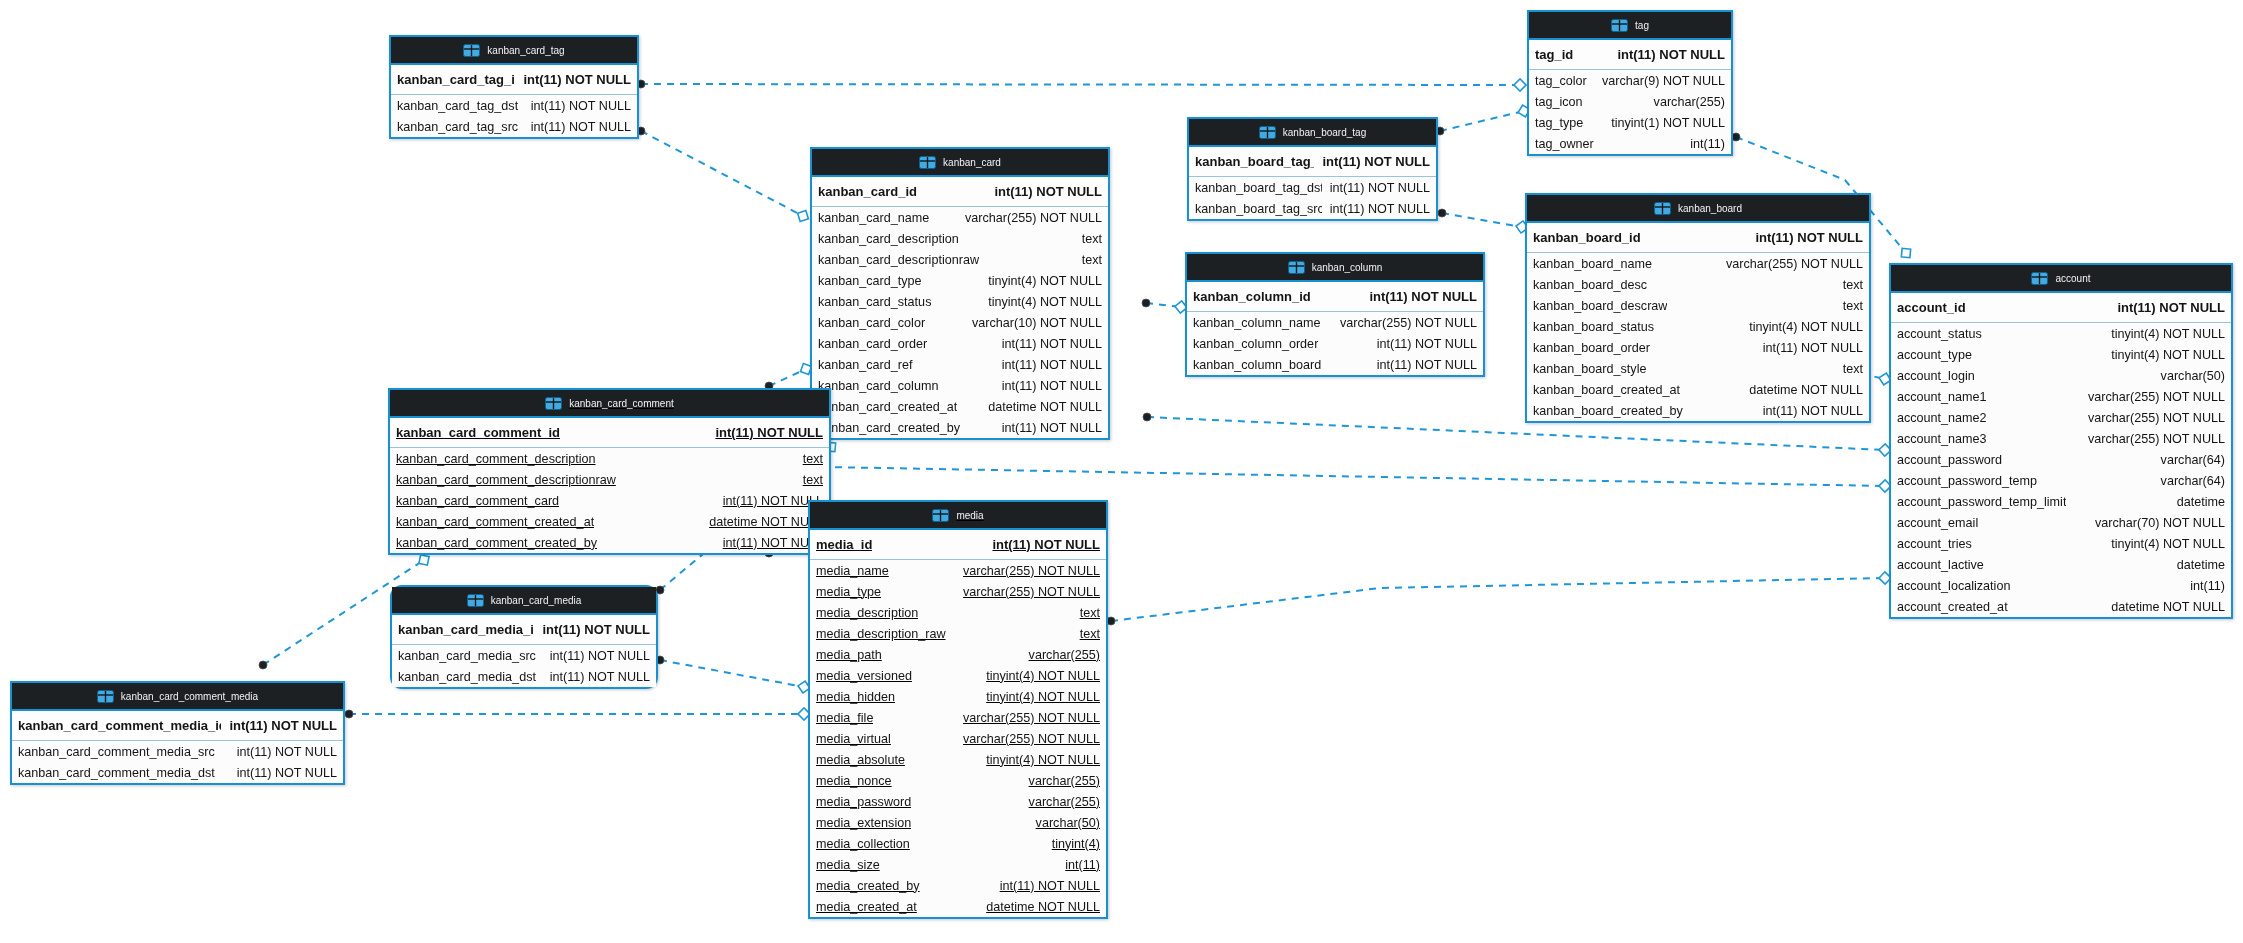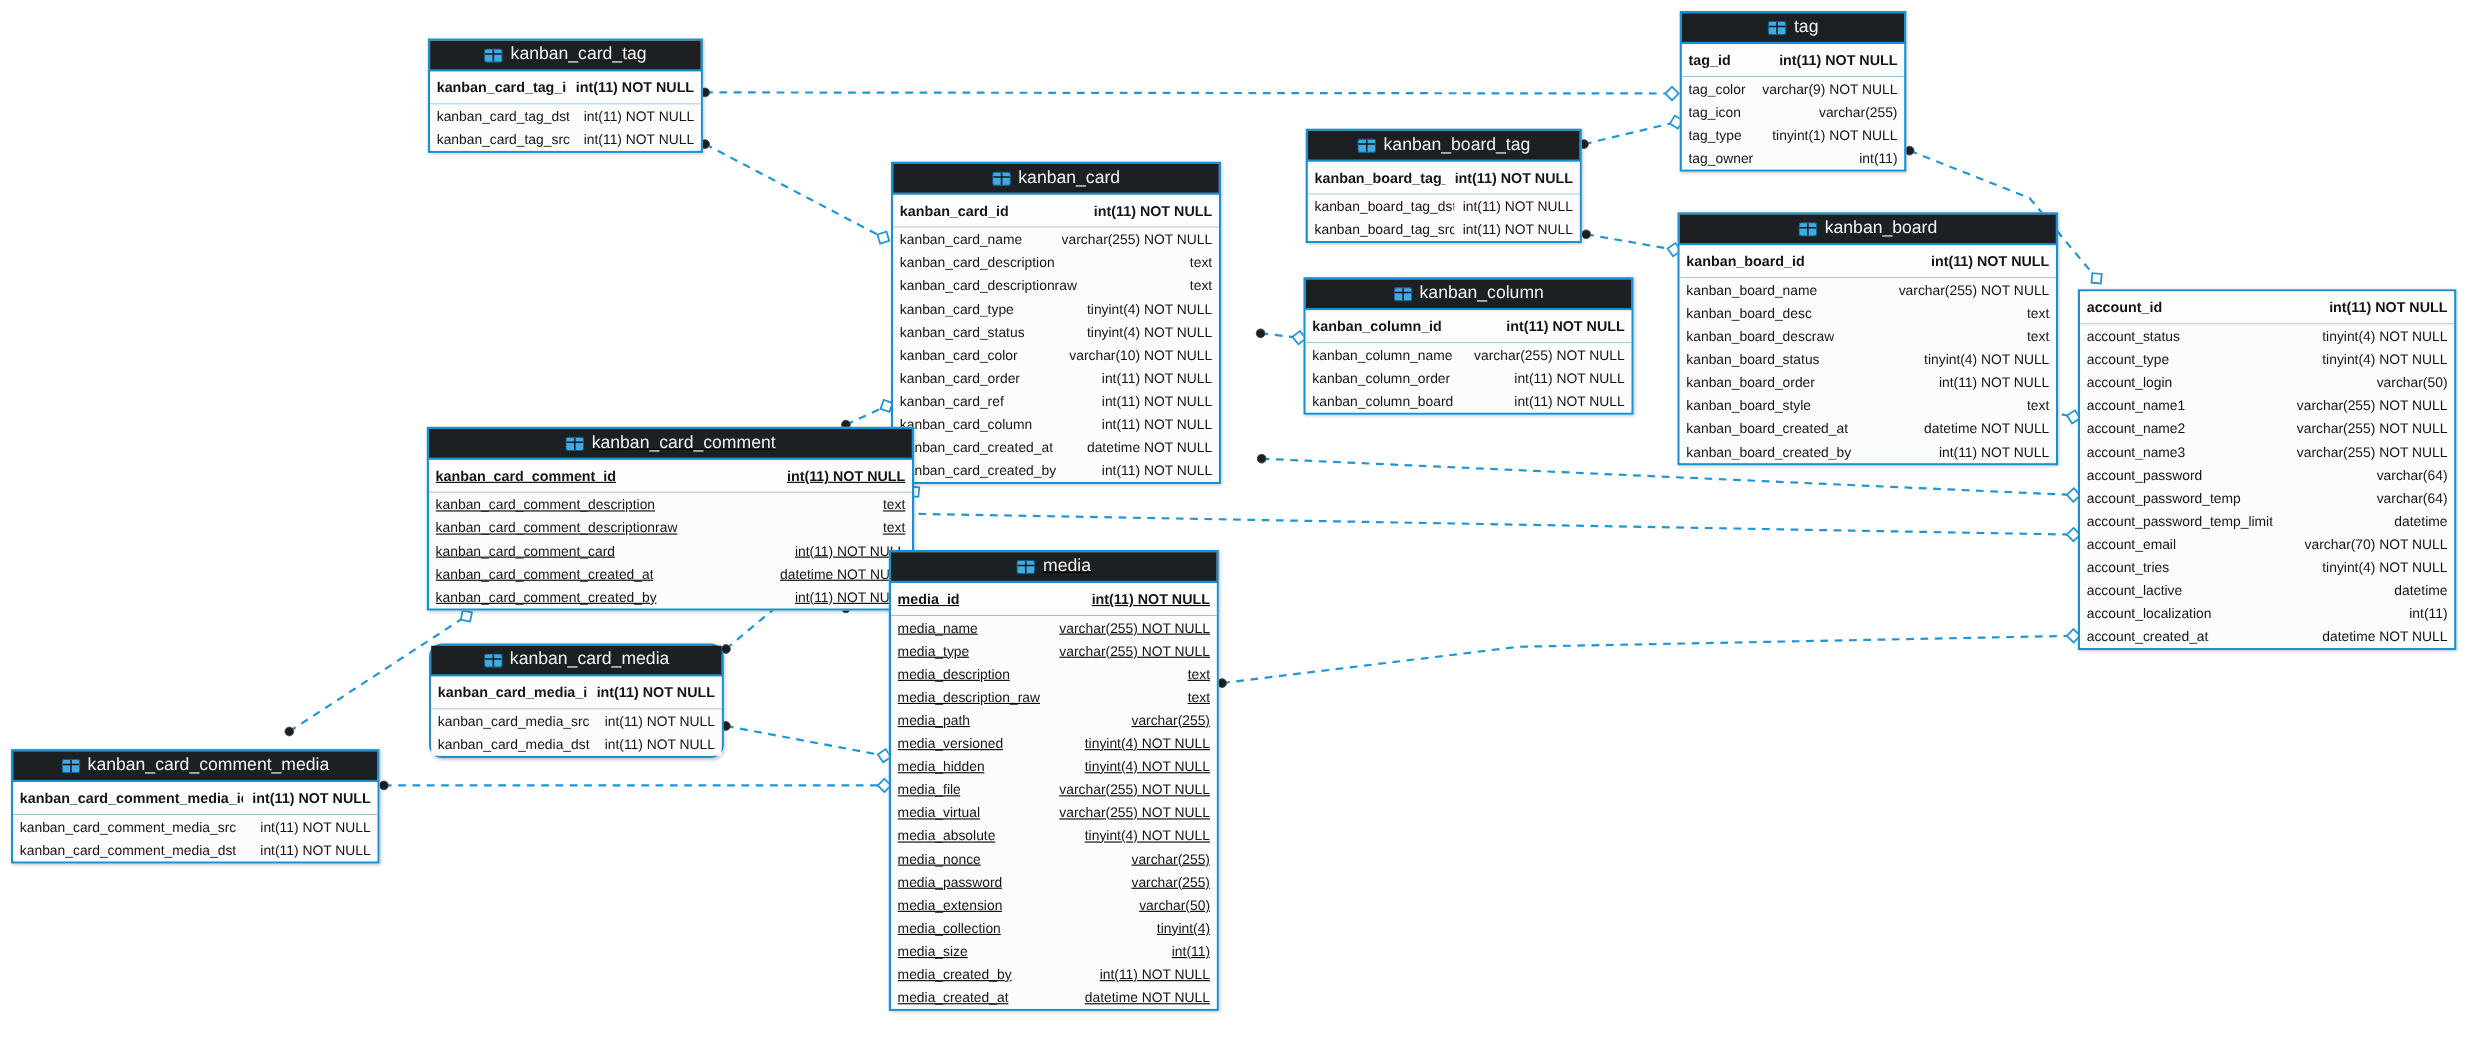--- a/index.html
+++ b/index.html
@@ -11,21 +11,21 @@
     font-family:"Liberation Sans","DejaVu Sans",sans-serif;}
   #canvas{position:relative;width:2243px;height:943px;background:var(--canvas);}
   #wires{position:absolute;left:0;top:0;width:2243px;height:943px;pointer-events:none;}
   #wires polyline{fill:none;stroke:var(--wire);stroke-width:2;stroke-dasharray:7 6;}
   #wires circle{fill:var(--header-bg);stroke:#4a4f54;stroke-width:.8;}
   #wires rect.dm{fill:#ffffff;stroke:var(--wire);stroke-width:1.6;}
   .table{position:absolute;border:2px solid var(--accent);background:var(--row-bg);
     box-shadow:1px 1px 3px rgba(0,0,0,.22);}
   .thead{height:28px;background:var(--header-bg);color:var(--header-fg);
     display:flex;align-items:center;justify-content:center;gap:7px;
-    border-bottom:2px solid var(--accent);font-size:16px;white-space:nowrap;}
+    border-bottom:2px solid var(--accent);font-size:10px;white-space:nowrap;}
   .ticon{display:inline-block;line-height:0;}
   .pkrow{height:30px;display:flex;justify-content:space-between;align-items:center;gap:8px;
     padding:0 6px;font-weight:bold;font-size:13px;background:#fdfdfd;
     border-bottom:1px solid var(--pk-divider);color:var(--row-fg);}
   .row{height:21px;display:flex;justify-content:space-between;align-items:center;gap:8px;
     padding:0 6px;font-size:12.6px;color:var(--row-fg);background:var(--row-bg);}
   .cname{white-space:nowrap;overflow:hidden;}
   .ctype{white-space:nowrap;text-align:right;}
 </style>
 </head>
@@ -492,20 +492,30 @@
       <div class="row">
     <span class="cname">tag_type</span>
     <span class="ctype">tinyint(1) NOT NULL</span>
   </div>
       <div class="row">
     <span class="cname">tag_owner</span>
     <span class="ctype">int(11)</span>
   </div>
     </div>
     <div class="table" style="left: 1889px; top: 263px; width: 344px;">
+    <div class="thead">
+      <span class="ticon">
+        <svg width="17" height="13" viewBox="0 0 17 13">
+          <rect x="0.5" y="0.5" width="16" height="12" rx="2" fill="#41aae0" stroke="#0e5f8d"></rect>
+          <line x1="1" y1="5" x2="16" y2="5" stroke="#16181b" stroke-width="1.4"></line>
+          <line x1="8.5" y1="1" x2="8.5" y2="12" stroke="#16181b" stroke-width="1.4"></line>
+        </svg>
+      </span>
+      <span class="ttitle">account</span>
+    </div>
   <div class="pkrow">
     <span class="cname">account_id</span>
     <span class="ctype">int(11) NOT NULL</span>
   </div>
       <div class="row">
     <span class="cname">account_status</span>
     <span class="ctype">tinyint(4) NOT NULL</span>
   </div>
       <div class="row">
     <span class="cname">account_type</span>

